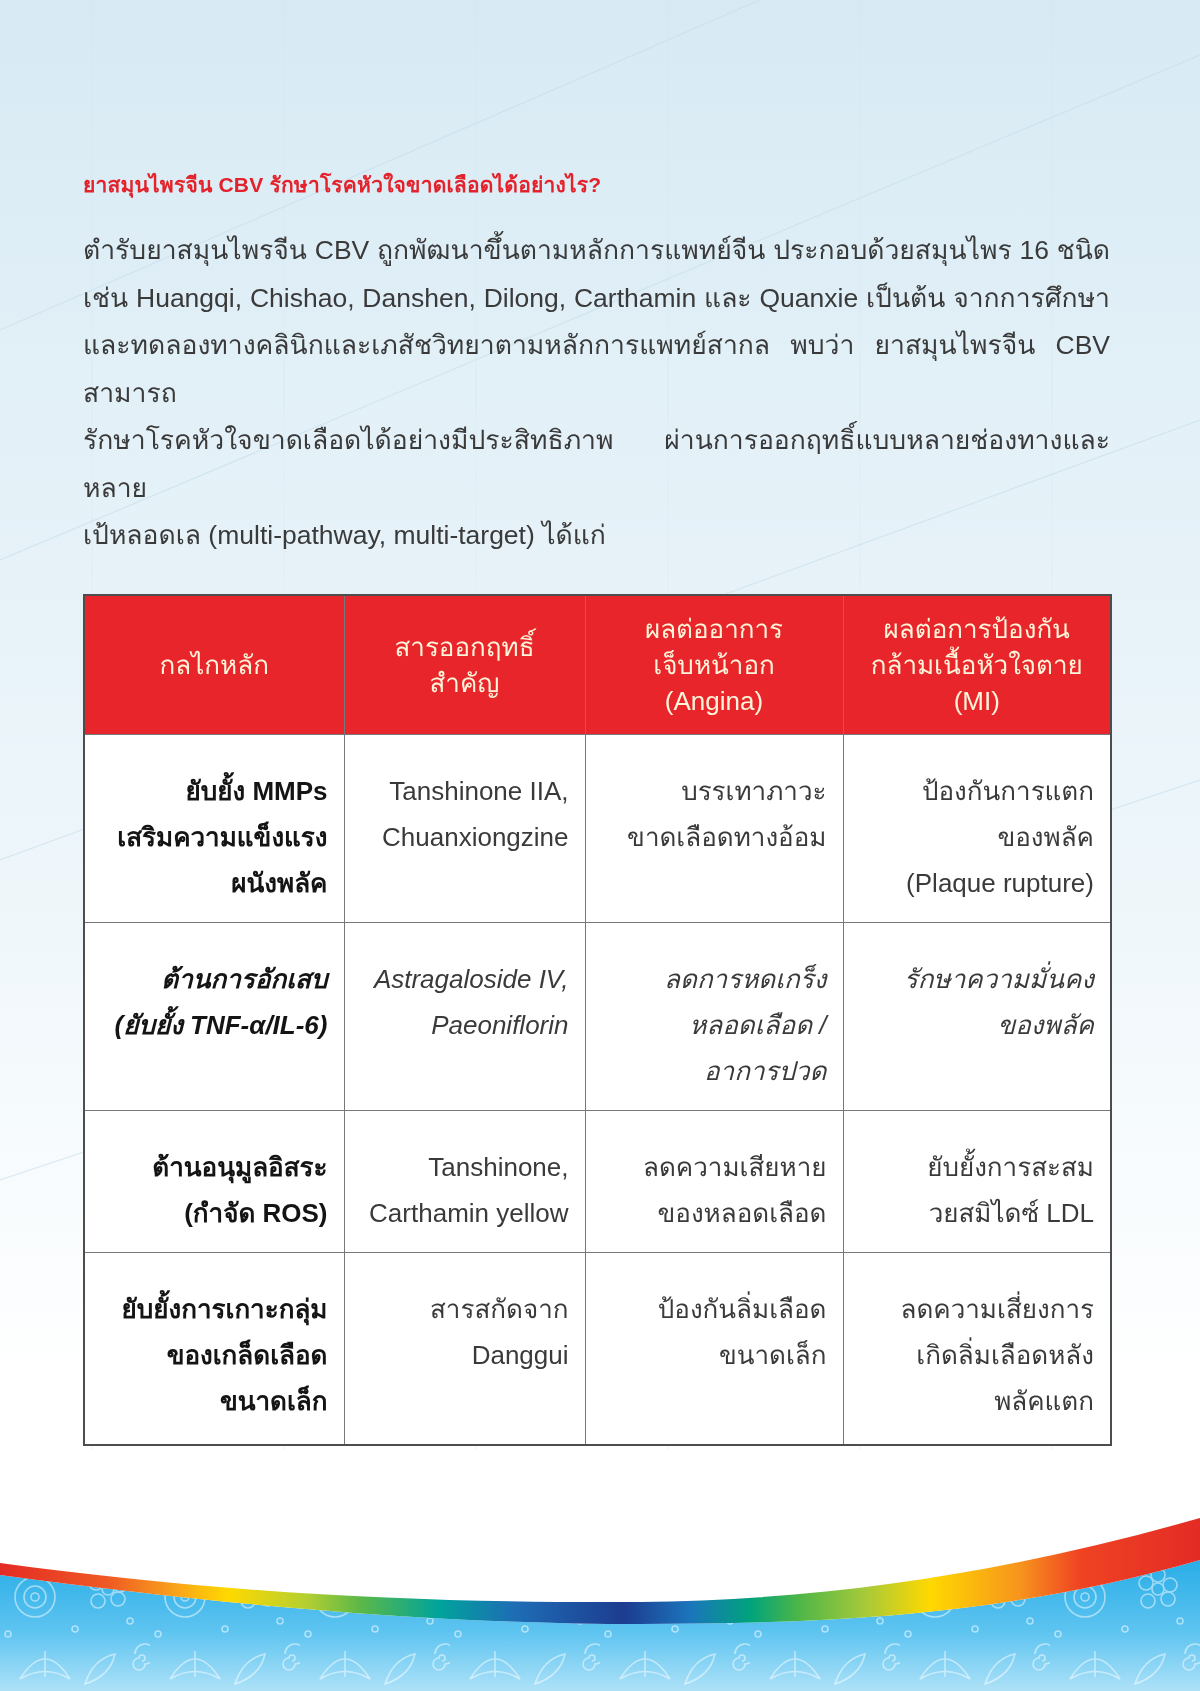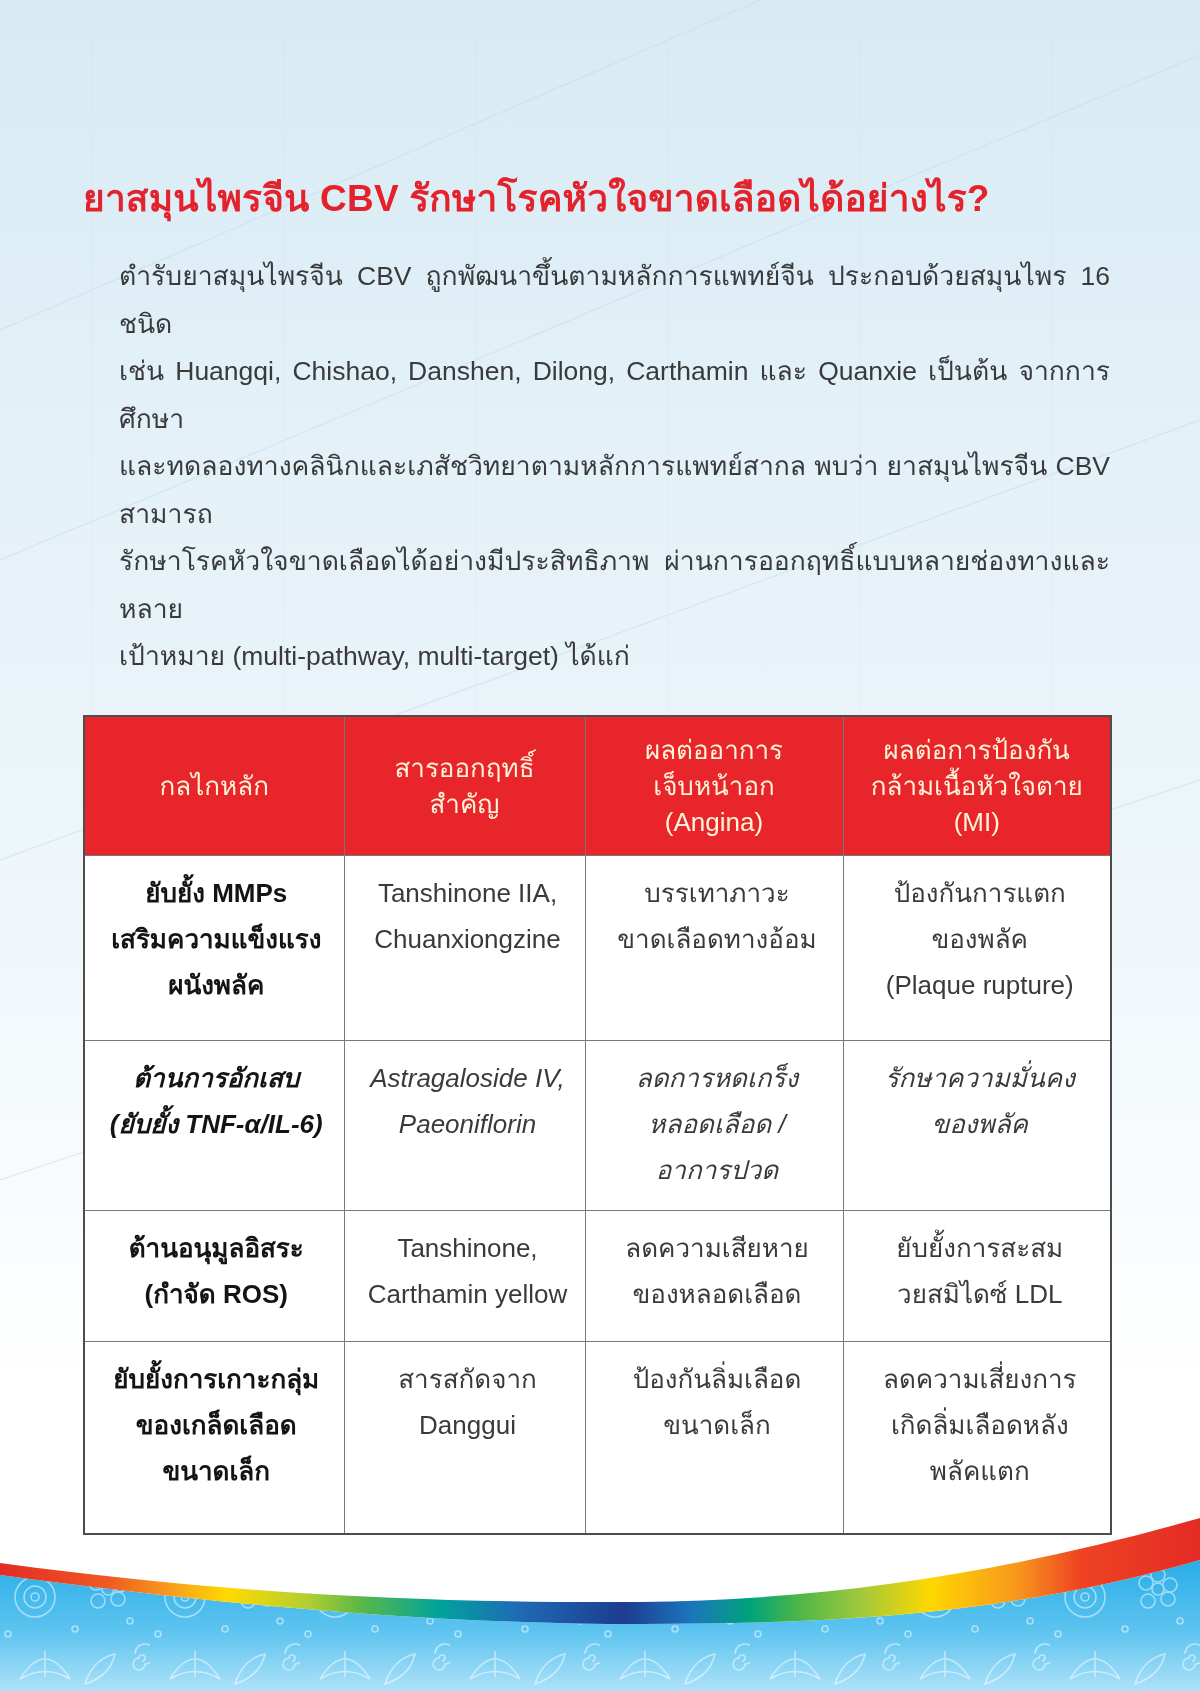--- a/index.html
+++ b/index.html
@@ -5,42 +5,42 @@
   html,body{margin:0;padding:0;}
   body{
     width:1200px;height:1691px;position:relative;overflow:hidden;
     font-family:"Liberation Sans","DejaVu Sans",sans-serif;
     background:linear-gradient(180deg,#d7eaf4 0%,#e2f0f7 22%,#ecf5fa 48%,#f7fbfd 68%,#ffffff 82%,#ffffff 100%);
   }
   .bg-lines{position:absolute;inset:0;z-index:0;}
   .content{position:absolute;left:83px;top:168px;width:1027px;z-index:2;}
   .page-title{
     margin:0 0 26px 0;
-    color:#e4222b;font-size:37px;font-weight:bold;letter-spacing:0.2px;
+    color:#e4222b;font-size:21px;font-weight:bold;letter-spacing:0.2px;
   }
   .intro{margin:0 0 34px 0;}
   .pline{
     color:#3a3a3a;font-size:26.5px;line-height:47.5px;
-    text-align:justify;text-align-last:justify;margin-left:36px;
+    text-align:justify;text-align-last:justify;
   }
   .pline.last{text-align-last:left;}
   table.main{
     border-collapse:collapse;table-layout:fixed;width:1027px;
     background:#ffffff;border:2px solid #4d4d4e;margin-top:24px;
   }
   th,td{border:1px solid #77787b;}
   th{
     background:#e8252a;color:#fdf4da;font-weight:normal;
     font-size:26px;line-height:36px;text-align:center;vertical-align:middle;
     white-space:pre-line;padding:6px 8px;
   }
   td{
     color:#3a3a3a;font-size:26px;line-height:46px;
-    vertical-align:top;text-align:center;
-    padding:14px 16px 16px 22px;white-space:pre-line;background:#ffffff;
+    vertical-align:top;text-align:right;
+    padding:33px 16px 16px 22px;white-space:pre-line;background:#ffffff;
   }
   td.mech{font-weight:bold;color:#141414;padding-left:20px;}
   tr.hrow{height:140px;}
   tr.r0{height:185px;}
   tr.r1{height:170px;font-style:italic;}
   tr.r2{height:172px;}
   tr.r3{height:131px;}
   tr.r4{height:192px;}
   .footer{position:absolute;left:0;bottom:0;width:1200px;height:262px;z-index:1;}
 </style>
@@ -65,21 +65,21 @@
 </svg>
 
 <div class="content">
   <h1 class="page-title">ยาสมุนไพรจีน CBV รักษาโรคหัวใจขาดเลือดได้อย่างไร?</h1>
 
   <div class="intro">
     <div class="pline">ตำรับยาสมุนไพรจีน CBV ถูกพัฒนาขึ้นตามหลักการแพทย์จีน ประกอบด้วยสมุนไพร 16 ชนิด</div>
     <div class="pline">เช่น Huangqi, Chishao, Danshen, Dilong, Carthamin และ Quanxie เป็นต้น จากการศึกษา</div>
     <div class="pline">และทดลองทางคลินิกและเภสัชวิทยาตามหลักการแพทย์สากล พบว่า ยาสมุนไพรจีน CBV สามารถ</div>
     <div class="pline">รักษาโรคหัวใจขาดเลือดได้อย่างมีประสิทธิภาพ  ผ่านการออกฤทธิ์แบบหลายช่องทางและหลาย</div>
-    <div class="pline last">เป้าหมาย (multi-pathway, multi-target) ได้แก่</div>
+    <div class="pline last">เป้หลอดเล (multi-pathway, multi-target) ได้แก่</div>
   </div>
 
   <table class="main">
     <colgroup>
       <col style="width:260px">
         <col style="width:241px">
         <col style="width:258px">
         <col style="width:268px">
     </colgroup>
     <thead>

